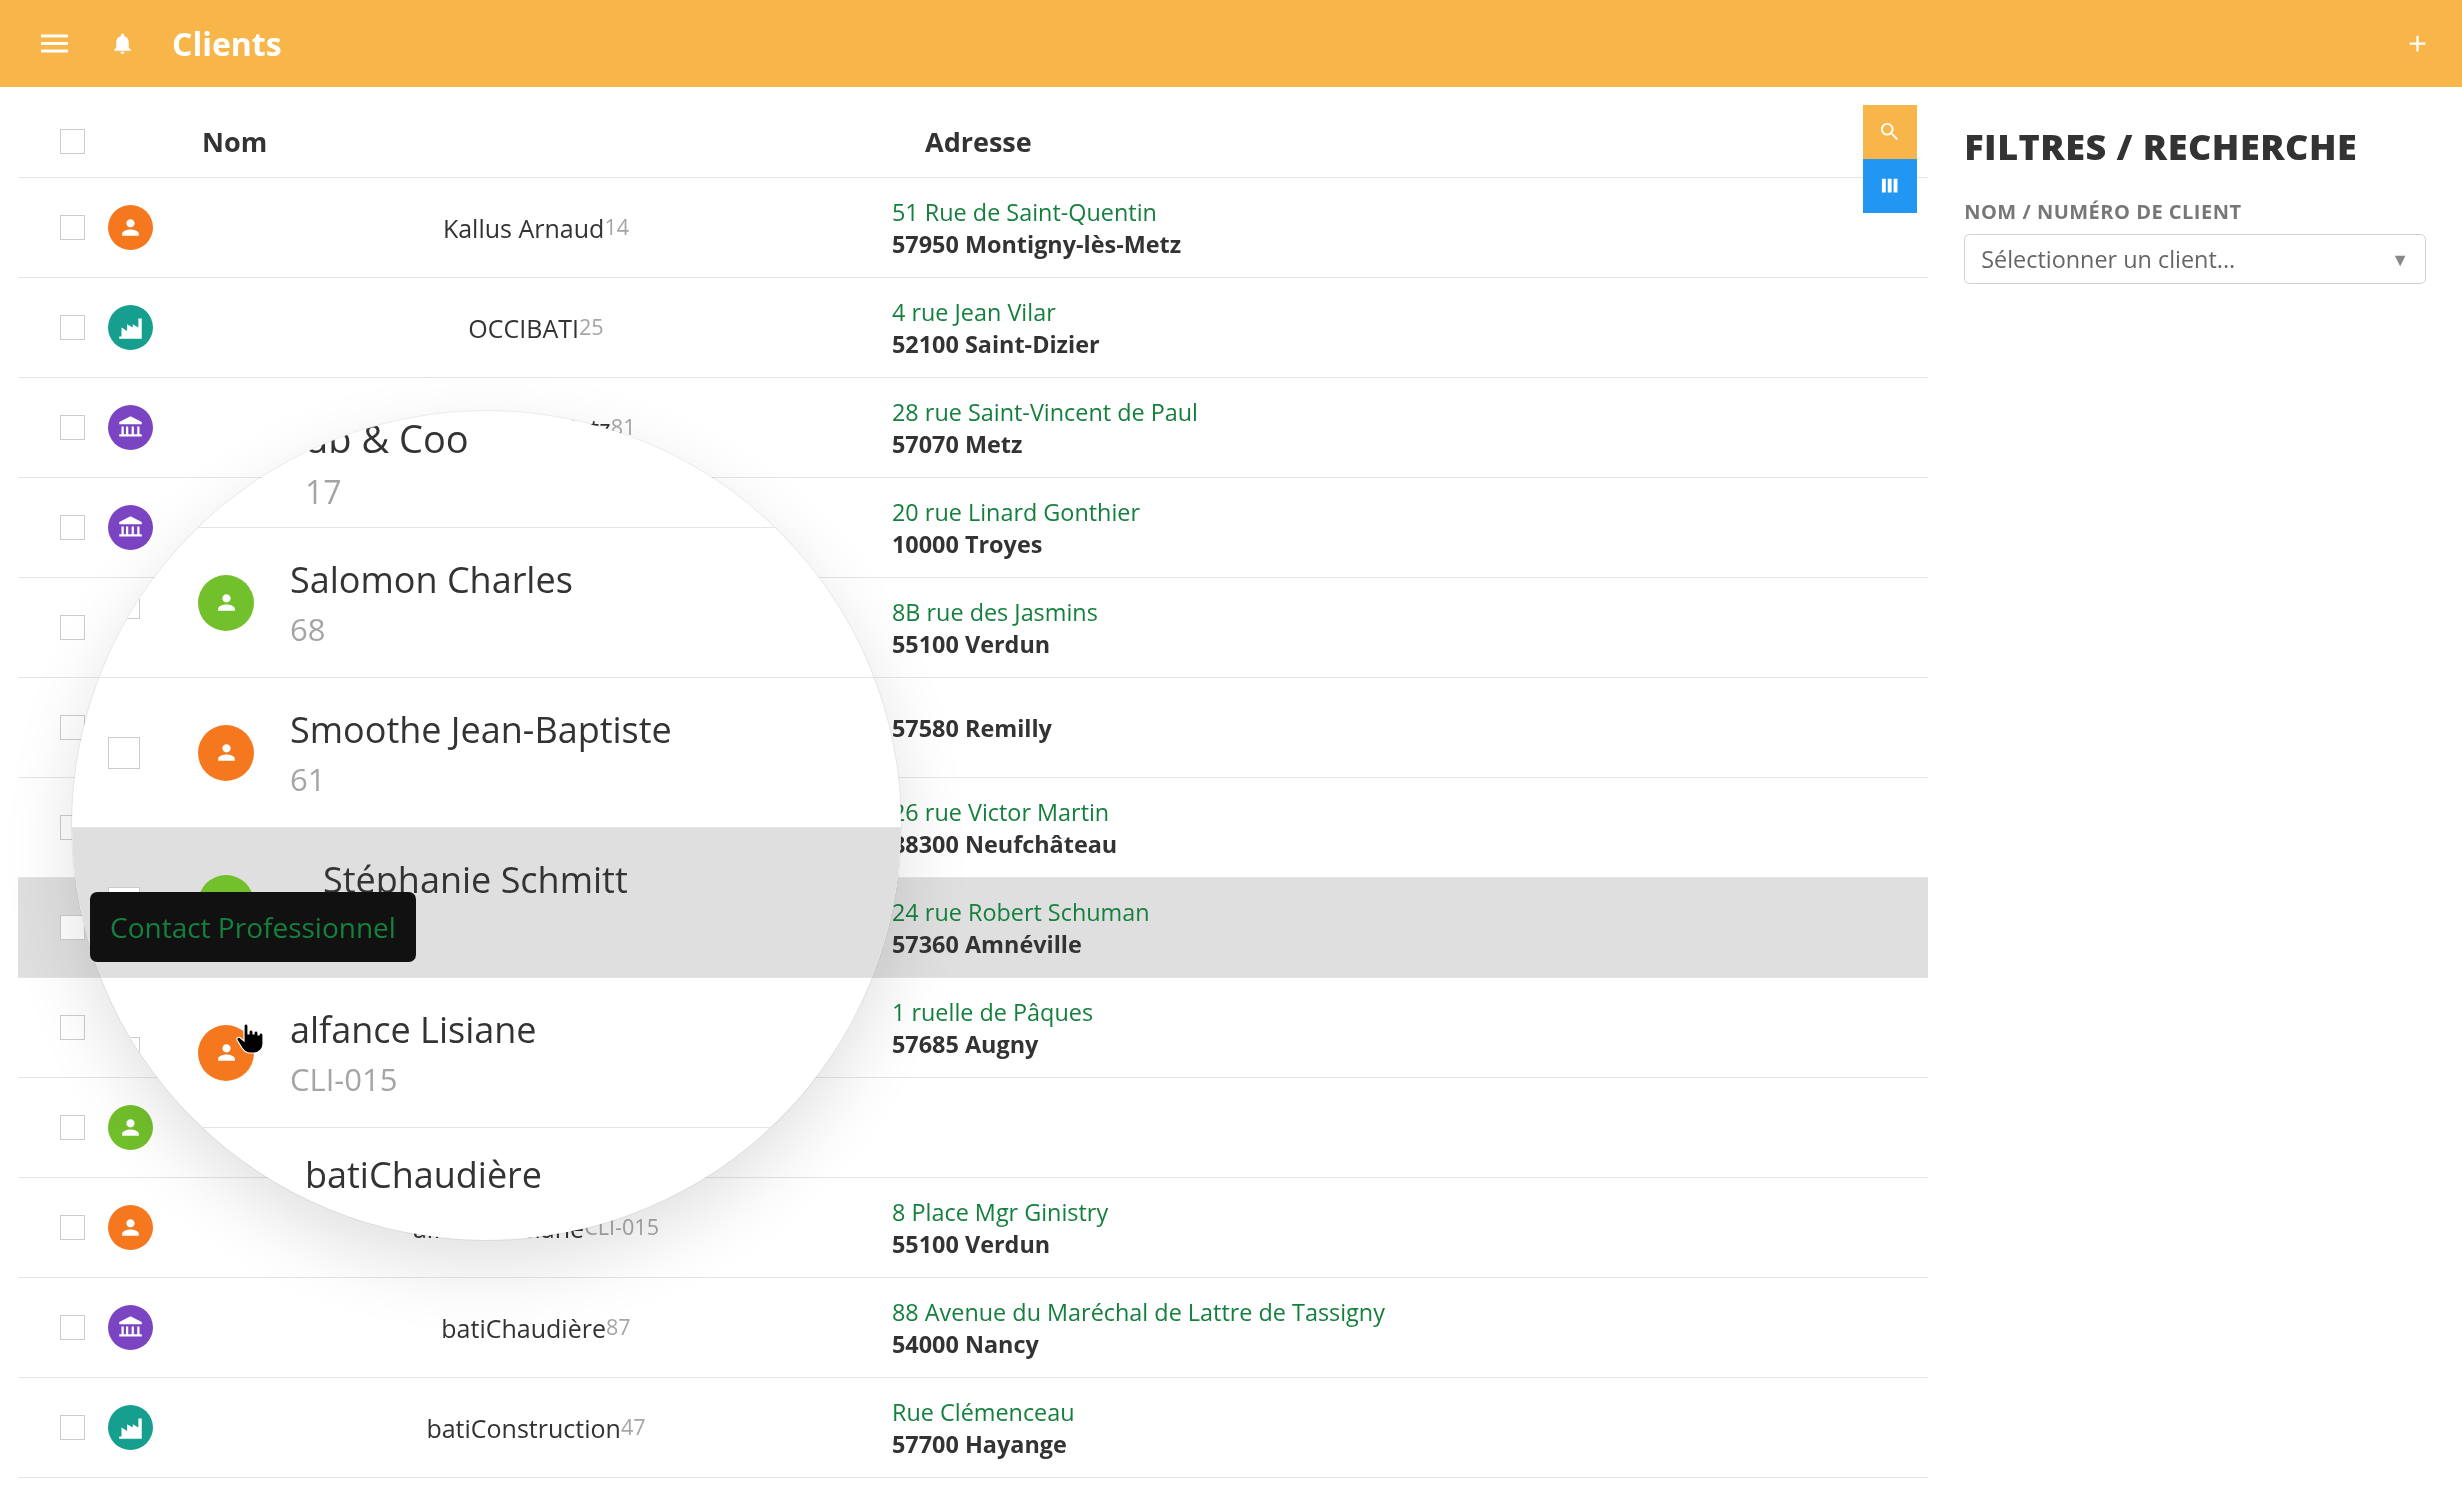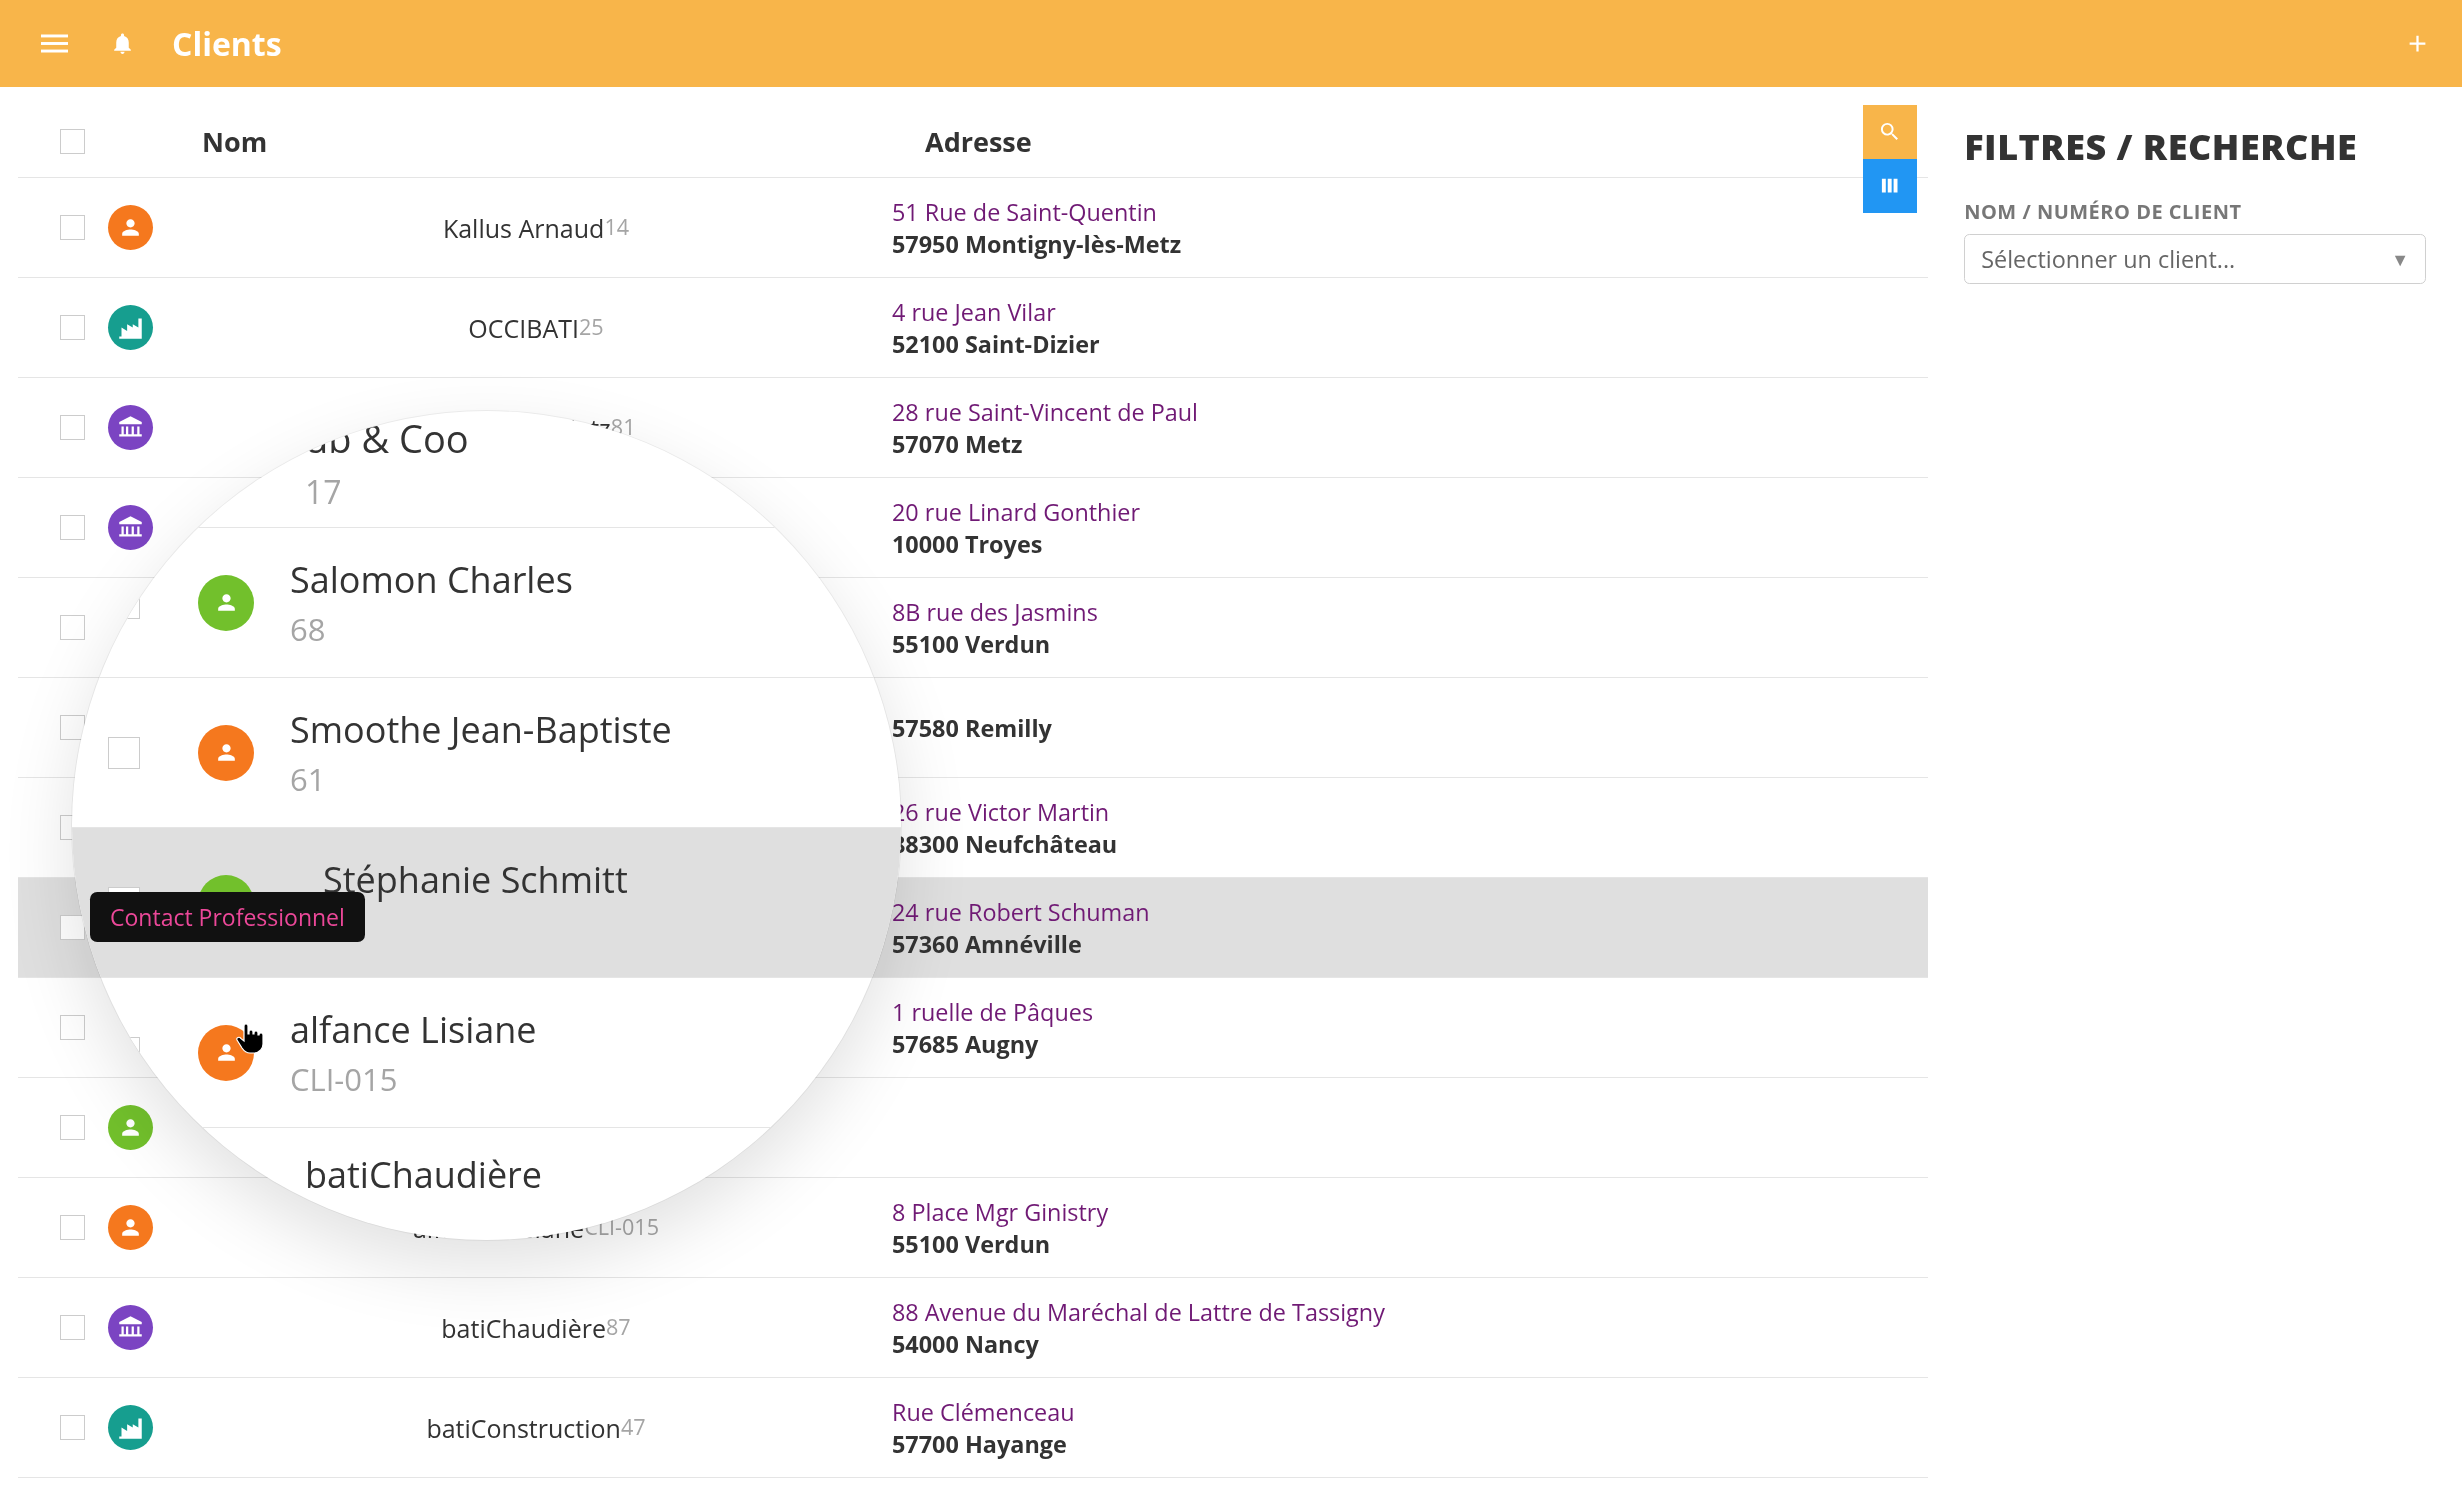--- a/index.html
+++ b/index.html
@@ -44,21 +44,21 @@
   .action-search { background:var(--brand-alt); }
   .action-cols   { background:var(--blue); }
   .header-actions { position:absolute; right:11.7px; top:0; display:flex; flex-direction:column; }
 
   .row { display:flex; align-items:center; height:100px; border-bottom:0.9px solid var(--border); padding-left:18px; cursor:pointer; }
   .row.hovered { background:#dfdfdf; }
   .row .cell-name { display:flex; justify-content:center; }
   .row .name { font-size:25px; color:#333; font-weight:500; }
   .row .sub  { font-size:21.6px; color:var(--muted); margin-top:1.8px; }
   .row .cell-addr { display:flex; flex-direction:column; justify-content:center; font-size:23.4px; }
-  .row .addr { color:#701a75; }
+  .row .addr { color:#15803d; }
   .row .city { color:#333; font-weight:700; }
 
   .chk { width:25px; height:25px; border:0.9px solid #ccc; background:#fff; display:inline-block; }
 
   .avatar { width:45px; height:45px; border-radius:50%; display:flex; align-items:center; justify-content:center; color:#fff; }
   .av-orange { background:var(--orange); }
   .av-teal   { background:var(--teal); }
   .av-purple { background:var(--purple); }
   .av-green  { background:var(--green); }
 
@@ -71,21 +71,21 @@
   .magnifier .m-row { display:flex; align-items:center; padding-left:126px; height:150px; border-bottom:0.9px solid var(--border); }
   .magnifier .m-row.hovered { background:#dfdfdf;gap:33px; }
   .magnifier .m-row.top { height:117px; align-items:flex-start; padding-top:0; }
   .magnifier .m-row.bottom { border-bottom:none; height:117px; }
   .magnifier .m-av { width:56px; height:56px; border-radius:50%; display:flex; align-items:center; justify-content:center; color:#fff; margin-right:36px; flex-shrink:0; }
   .magnifier .m-name { font-size:36px; color:#333; font-weight:500; }
   .magnifier .m-sub  { font-size:31px; color:var(--muted); margin-top:3.6px; }
   .magnifier .m-top-name { font-size:38px; color:#333; font-weight:500; padding-left:233px; }
   .magnifier .m-top-sub  { font-size:32px; color:var(--muted); padding-left:233px; margin-top:5.4px; }
 
-  .tooltip { position:absolute; left:72px; top:787px; background:#111; color:#ec4899; padding:9px 20px; border-radius:7.2px; font-size:23px; z-index:30; font-weight:400; }
+  .tooltip { position:absolute; left:72px; top:787px; background:#111; color:#15803d; padding:16px 20px; border-radius:7.2px; font-size:28px; z-index:30; font-weight:400; }
 
   .cursor { position:absolute; left:215px; top:916px; width:32px; height:40px; z-index:40; }
   .cursor svg { width:100%; height:100%; }
 
   
   .right h2 { font-size:36px; font-weight:800; margin:17px 0 27px 0; letter-spacing:0.5px; }
   .filter-label { font-size:20px; font-weight:700; color:#777; letter-spacing:0.5px; margin-bottom:9px; }
   .select { border:0.9px solid #d0d0d0; border-radius:5.4px; height:50px; display:flex; align-items:center; padding:12px 16px; justify-content:space-between; background:#fff; cursor:pointer; }
   .select .placeholder { color:#666; font-size:23.4px; }
   .select .chev { color:#888; font-size:18px; }

